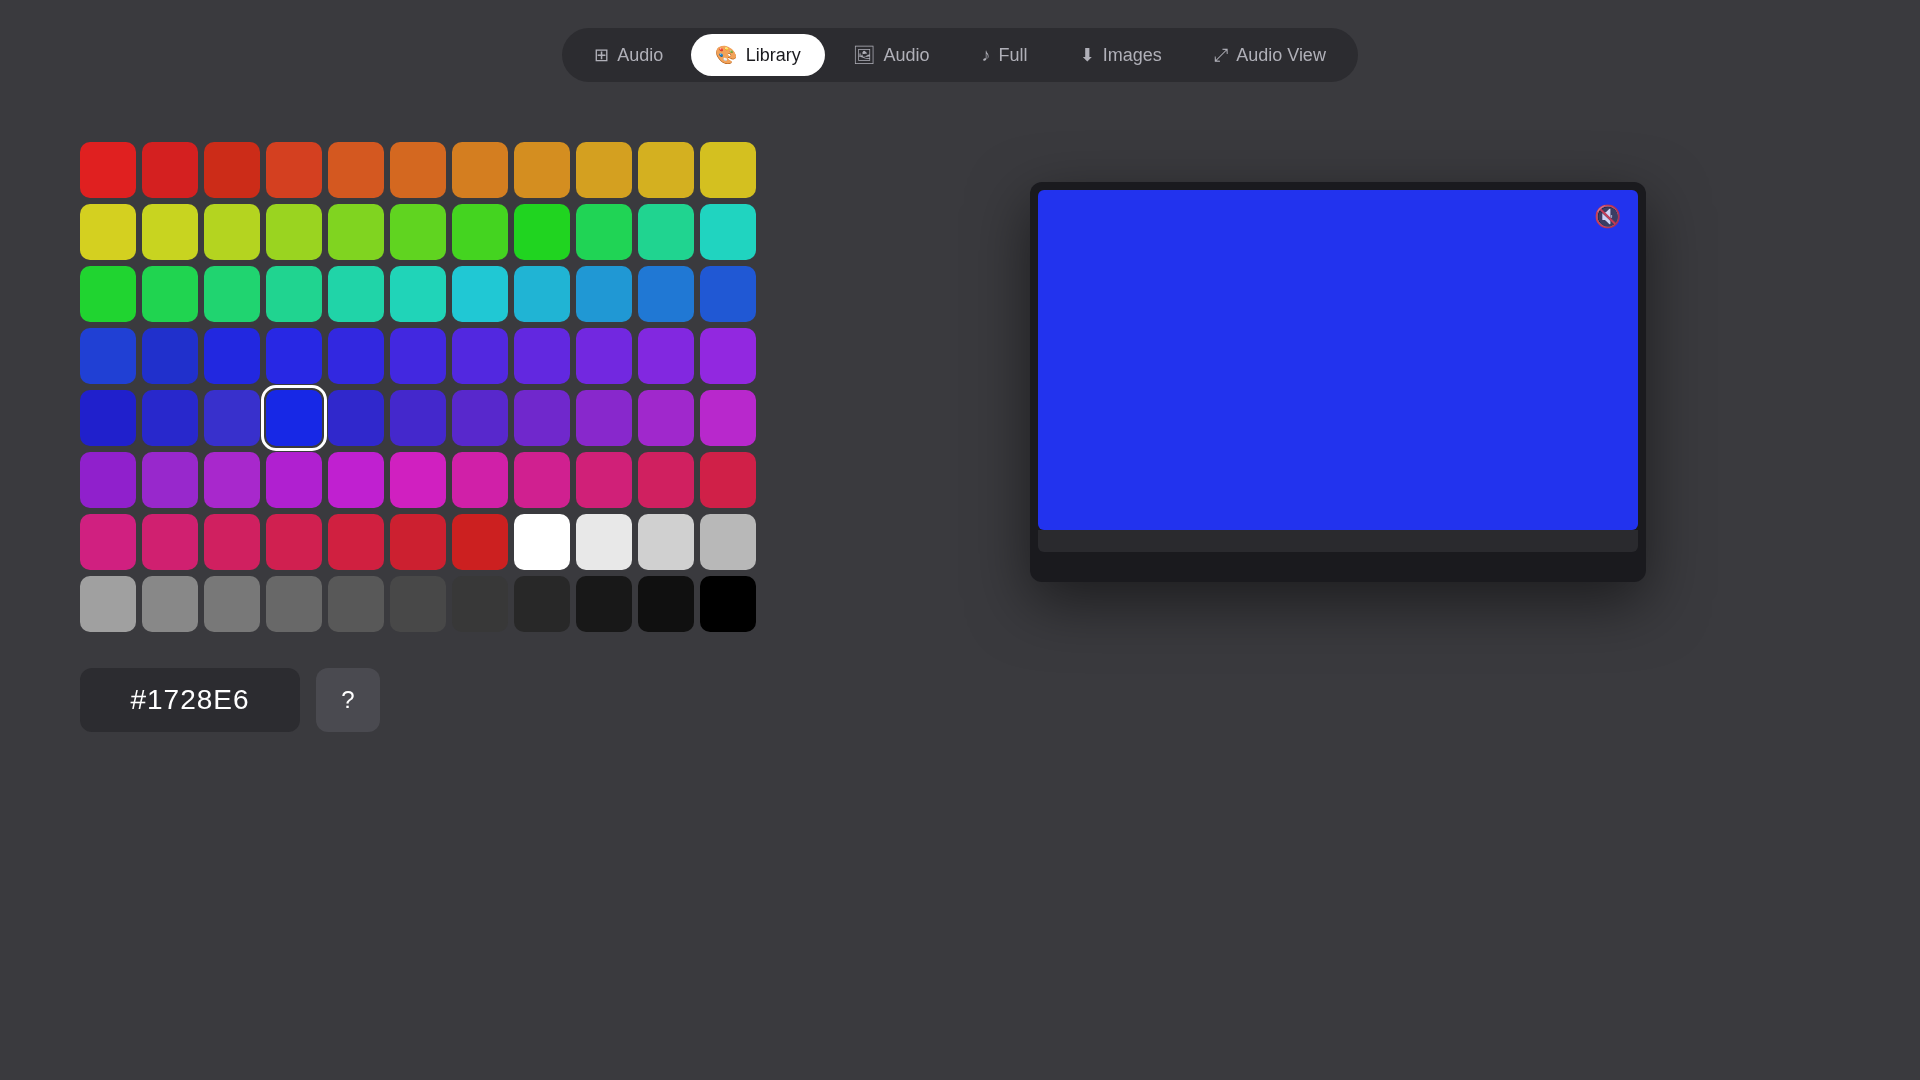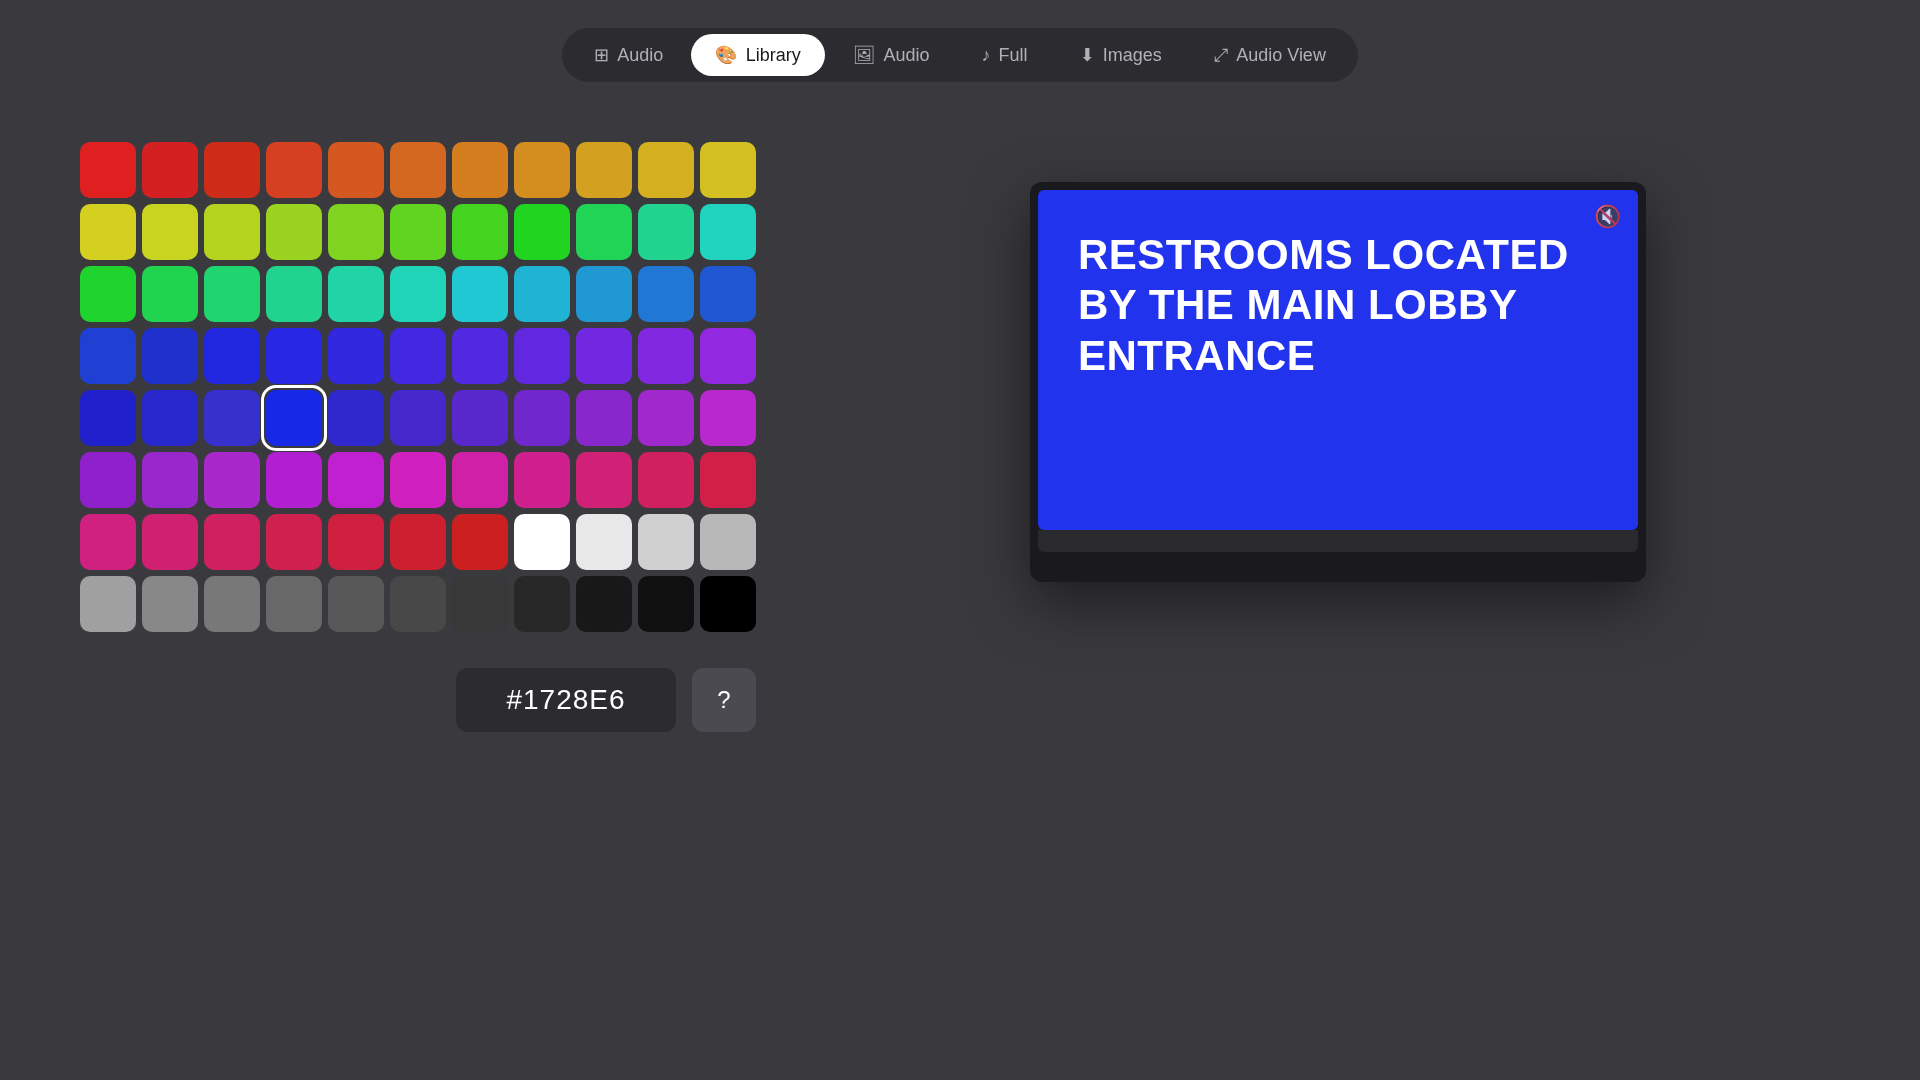--- a/index.html
+++ b/index.html
@@ -51,21 +51,21 @@
       align-items: flex-start;
       width: 100%;
       padding: 60px 80px 0 80px;
       gap: 80px;
     }
 
     
     .palette-section {
       display: flex;
       flex-direction: column;
-      align-items: flex-end;
+      align-items: flex-start;
       gap: 0;
     }
     .color-grid {
       display: grid;
       grid-template-columns: repeat(11, 56px);
       gap: 6px;
     }
     .color-swatch {
       width: 56px;
       height: 56px;
@@ -293,20 +293,19 @@
         <span>?</span>
       </button>
     </div>
   </div>
 
   <div class="preview-section">
     <div class="screen-wrapper">
       <div class="screen-frame">
         <div class="screen-display">
           <span class="mute-icon">🔇</span>
-          <div class="screen-text">RESTROOMS LOCATED BY THE MAIN LOBBY ENTRANCE</div>
         </div>
         <div class="screen-stand"></div>
       </div>
     </div>
   </div>
 
 </div>
 
 </body></html>

